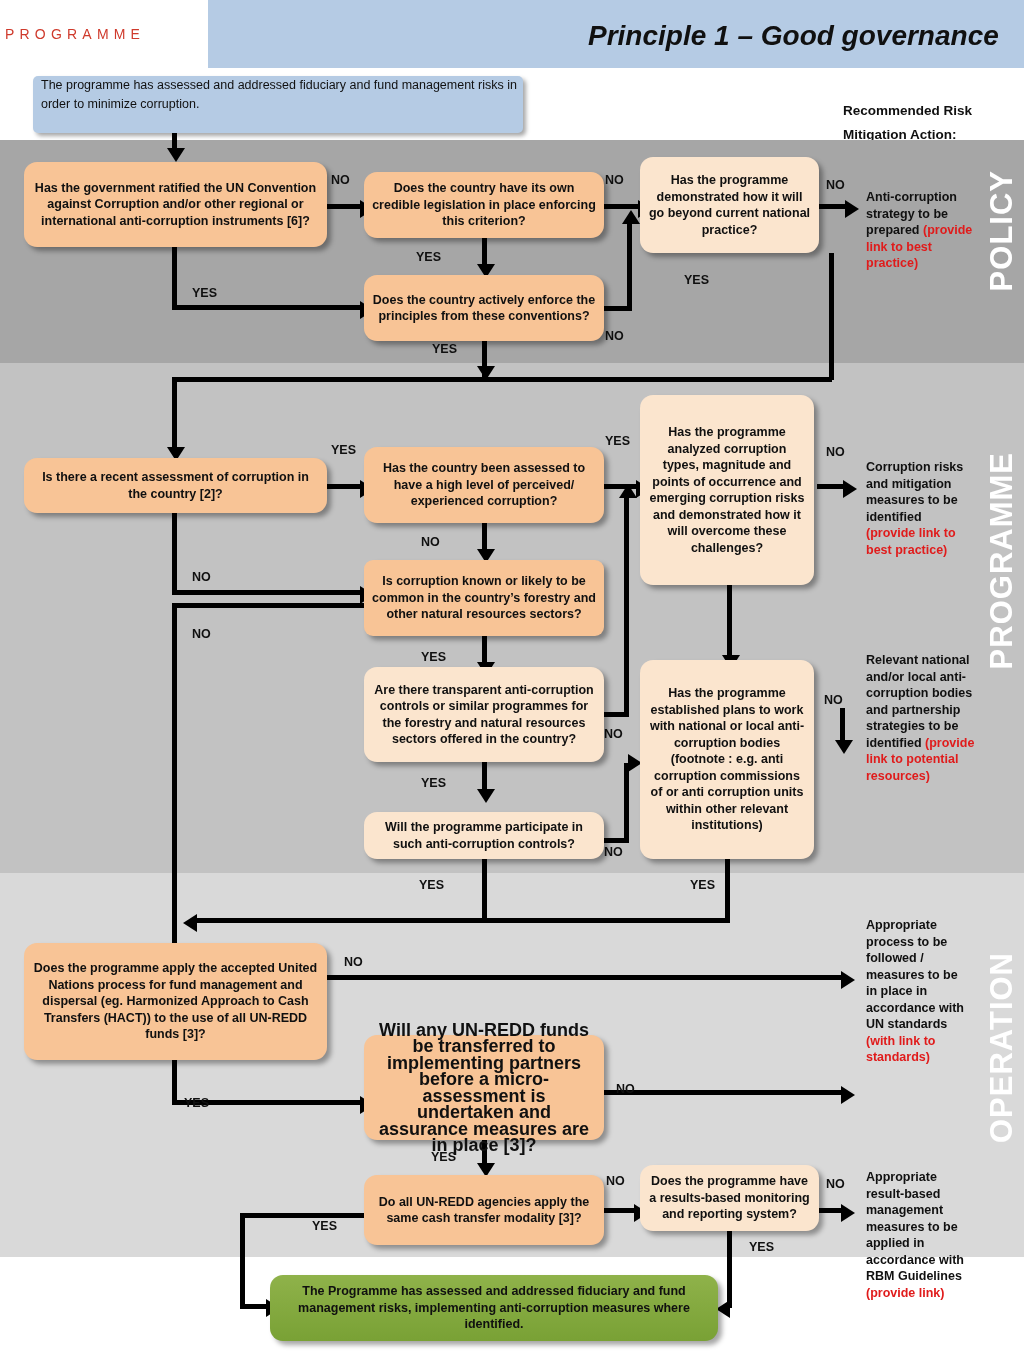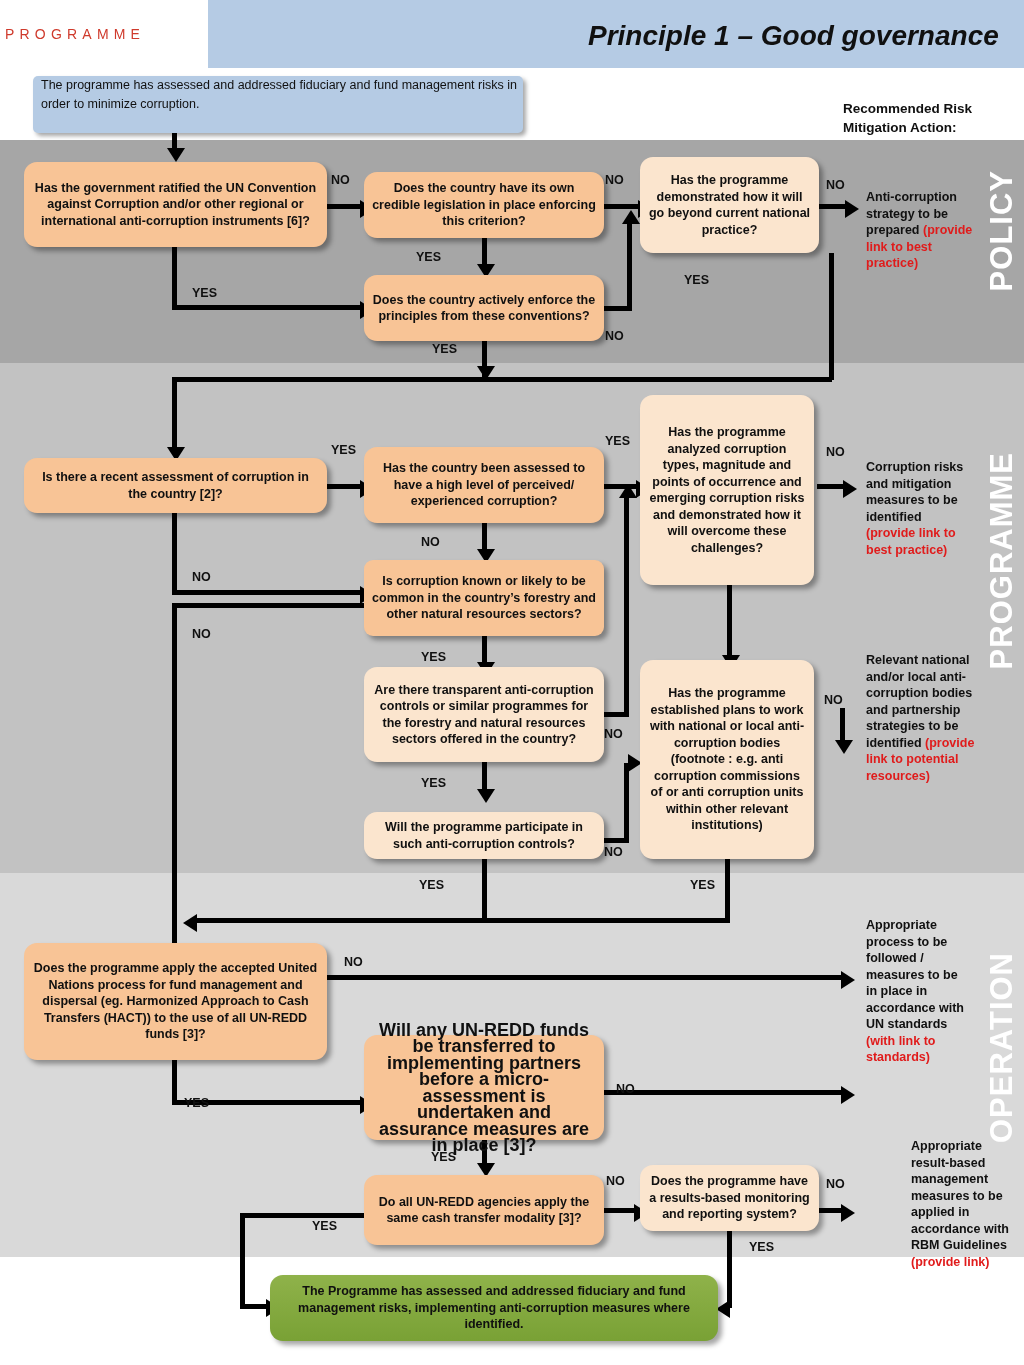--- a/index.html
+++ b/index.html
@@ -20,21 +20,21 @@
   
   #criterion-box{position:absolute;left:33px;top:76px;width:490px;height:57px;
     background:#b5cbe4;border-radius:5px;box-shadow:3px 3px 4px rgba(0,0,0,.35);
     font-size:12.5px;color:#111;line-height:19px;}
   #criterion-title{display:block;text-align:center;font-weight:bold;text-decoration:underline;
     font-size:12.5px;padding-top:2px;}
   #criterion-desc{display:block;padding-left:8px;font-size:12.5px;}
 
   
   #rec-action{position:absolute;left:843px;top:99px;width:160px;font-size:13.5px;
-     font-weight:bold;line-height:19px;color:#101010;}
+     font-weight:bold;line-height:24px;color:#101010;}
 
   
   .band{position:absolute;left:0;width:1024px;}
   #band-policy   {top:140px;height:223px;background:#a6a6a6;}
   #band-programme{top:363px;height:510px;background:#c2c2c2;}
   #band-operation{top:873px;height:384px;background:#d9d9d9;}
   .band-label{position:absolute;right:6px;color:#ffffff;font-weight:bold;
      writing-mode:vertical-rl;transform:rotate(180deg);letter-spacing:1px;}
   #label-policy   {top:170px;right:4px;font-size:31px;}
   #label-programme{top:452px;right:4px;font-size:31px;}
@@ -252,15 +252,15 @@
 </div>
 
 <div class="outcome" style="left:866px;top:652px;width:110px;">
   <span>Relevant national and/or local anti-corruption bodies and partnership strategies to be identified </span><span class="red">(provide link to potential resources)</span>
 </div>
 
 <div class="outcome" style="left:866px;top:917px;width:105px;">
   <span>Appropriate process to be followed / measures to be in place in accordance with  UN standards </span><span class="red">(with link to standards)</span>
 </div>
 
-<div class="outcome" style="left:866px;top:1138px;width:105px;margin-left:45px;">
+<div class="outcome" style="left:866px;top:1169px;width:105px;">
   <span>Appropriate result-based management measures  to be applied in accordance with RBM Guidelines </span><span class="red">(provide link)</span>
 </div>
 
 </body></html>

